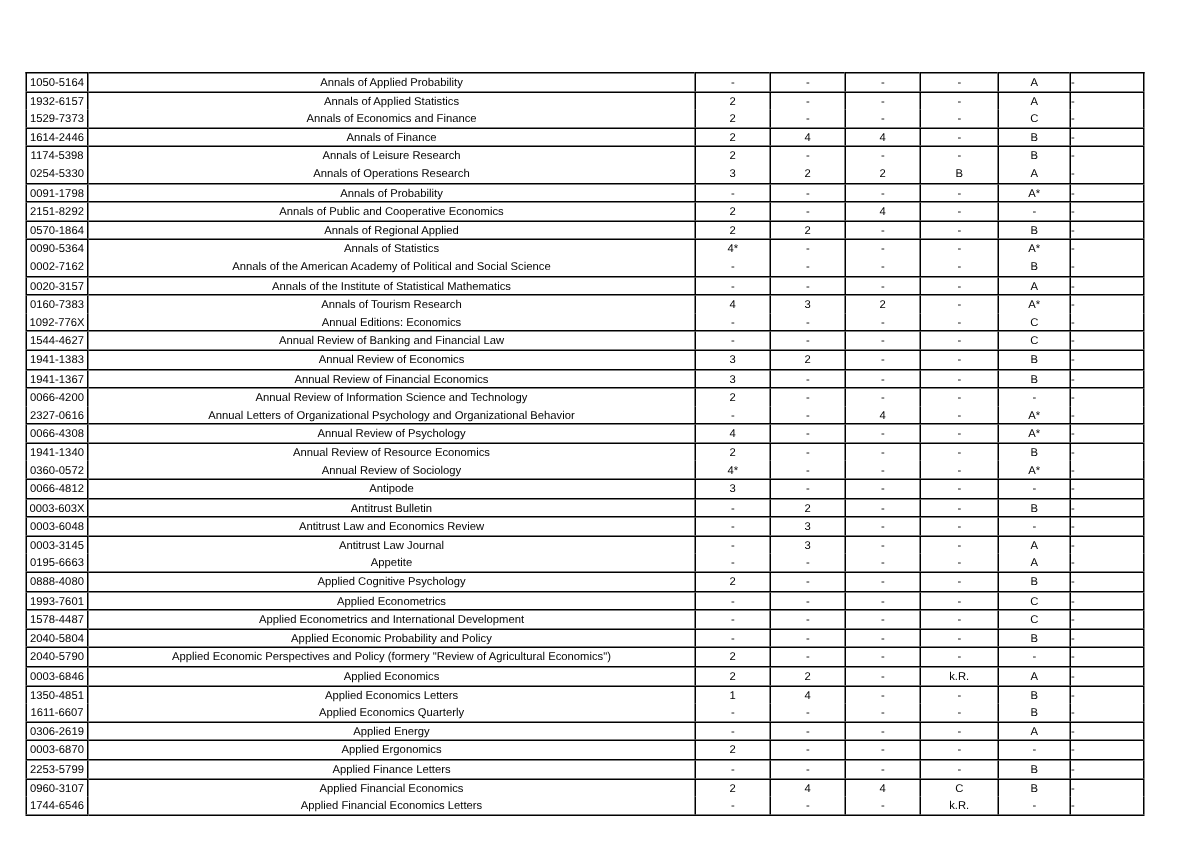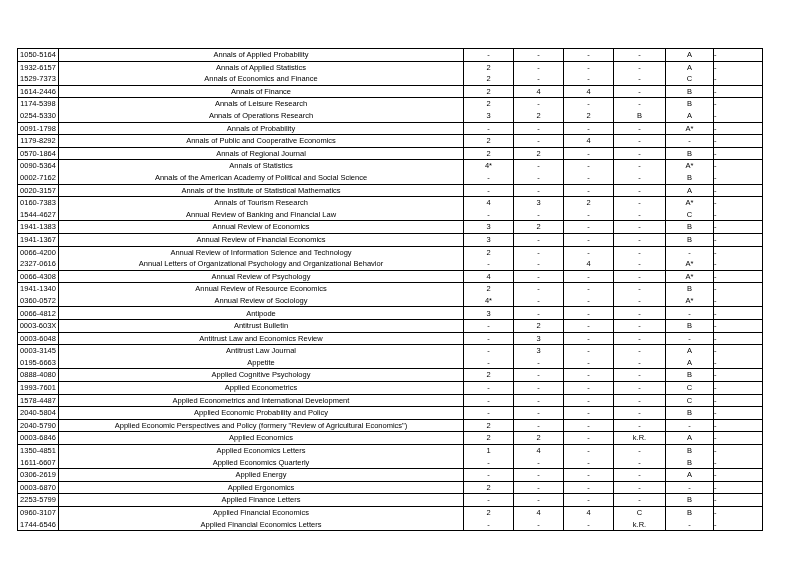--- a/index.html
+++ b/index.html
@@ -126,32 +126,32 @@
           <td class="c-issn">0091-1798</td>
           <td class="c-name">Annals of Probability</td>
           <td class="c-rate">-</td>
           <td class="c-rate">-</td>
           <td class="c-rate">-</td>
           <td class="c-rate">-</td>
           <td class="c-rate">A*</td>
           <td class="c-last">-</td>
         </tr>
         <tr class="ge">
-          <td class="c-issn">1179-8292</td>
+          <td class="c-issn">2151-8292</td>
           <td class="c-name">Annals of Public and Cooperative Economics</td>
           <td class="c-rate">2</td>
           <td class="c-rate">-</td>
           <td class="c-rate">4</td>
           <td class="c-rate">-</td>
           <td class="c-rate">-</td>
           <td class="c-last">-</td>
         </tr>
         <tr class="ge">
           <td class="c-issn">0570-1864</td>
-          <td class="c-name">Annals of Regional Journal</td>
+          <td class="c-name">Annals of Regional Applied</td>
           <td class="c-rate">2</td>
           <td class="c-rate">2</td>
           <td class="c-rate">-</td>
           <td class="c-rate">-</td>
           <td class="c-rate">B</td>
           <td class="c-last">-</td>
         </tr>
         <tr>
           <td class="c-issn">0090-5364</td>
           <td class="c-name">Annals of Statistics</td>
@@ -183,20 +183,30 @@
           <td class="c-last">-</td>
         </tr>
         <tr>
           <td class="c-issn">0160-7383</td>
           <td class="c-name">Annals of Tourism Research</td>
           <td class="c-rate">4</td>
           <td class="c-rate">3</td>
           <td class="c-rate">2</td>
           <td class="c-rate">-</td>
           <td class="c-rate">A*</td>
+          <td class="c-last">-</td>
+        </tr>
+        <tr class="ge">
+          <td class="c-issn">1092-776X</td>
+          <td class="c-name">Annual Editions: Economics</td>
+          <td class="c-rate">-</td>
+          <td class="c-rate">-</td>
+          <td class="c-rate">-</td>
+          <td class="c-rate">-</td>
+          <td class="c-rate">C</td>
           <td class="c-last">-</td>
         </tr>
         <tr class="ge">
           <td class="c-issn">1544-4627</td>
           <td class="c-name">Annual Review of Banking and Financial Law</td>
           <td class="c-rate">-</td>
           <td class="c-rate">-</td>
           <td class="c-rate">-</td>
           <td class="c-rate">-</td>
           <td class="c-rate">C</td>

